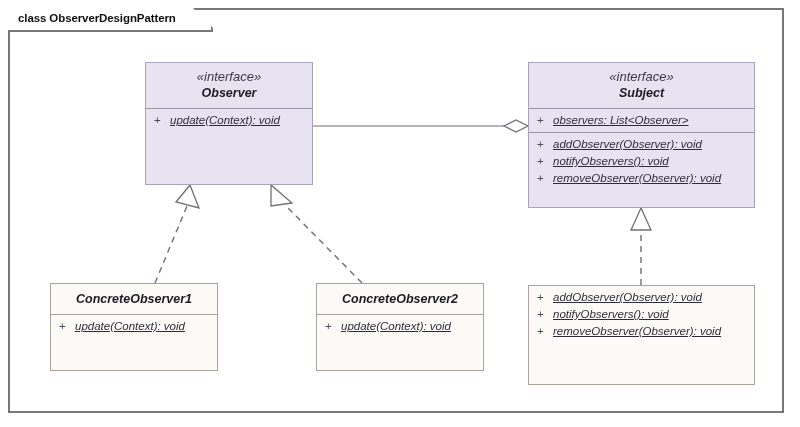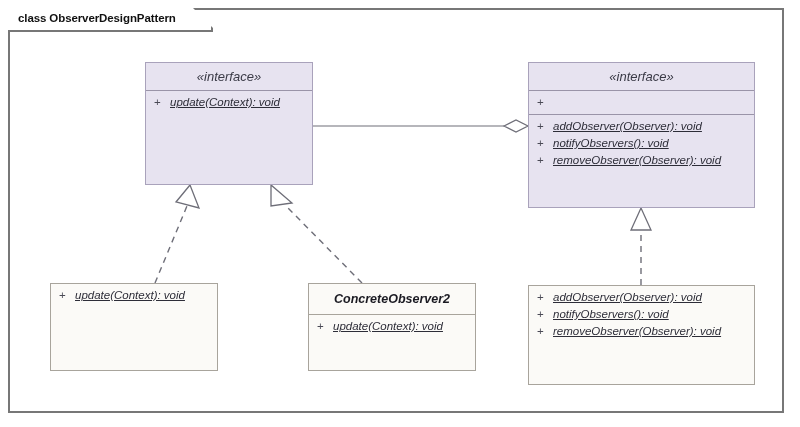--- a/index.html
+++ b/index.html
@@ -140,21 +140,21 @@
   }
   .mtext {
     display: inline-block;
     text-decoration: underline;
   }
 
   
   #box-observer      { left: 145px; top: 62px;  width: 168px; height: 123px; }
   #box-subject       { left: 528px; top: 62px;  width: 227px; height: 146px; }
   #box-cobserver1    { left: 50px;  top: 283px; width: 168px; height: 88px;  }
-  #box-cobserver2    { left: 308px; top: 283px; width: 168px; height: 88px;  }
+  #box-cobserver2    { left: 316px; top: 283px; width: 168px; height: 88px;  }
   #box-csubject      { left: 528px; top: 285px; width: 227px; height: 100px; }
 </style>
 </head>
 <body>
 
 <div id="canvas">
 
   <div class="frame"></div>
 
   <div class="frame-tab">
@@ -180,55 +180,61 @@
 
     <g>
       <line x1="641" y1="285" x2="641" y2="231" stroke="#6e6e78" stroke-width="1.4" stroke-dasharray="6,5"></line>
       <polygon points="641,208 631,230 651,230" fill="#ffffff" stroke="#6e6e78" stroke-width="1.3"></polygon>
     </g>
   </svg>
 
   <div class="uml-box iface" id="box-observer">
     <div class="compartment hdr">
       <div class="stereo">«interface»</div>
+      <div class="cls-name">Observer</div>
     </div>
     <div class="compartment">
       <div class="member">
         <span class="vis">+</span>
         <span class="mtext">update(Context): void</span>
       </div>
     </div>
   </div>
 
   <div class="uml-box iface" id="box-subject">
     <div class="compartment hdr">
       <div class="stereo">«interface»</div>
-    </div>
-    <div class="compartment">
-      <div class="member">
-        <span class="vis">+</span>
+      <div class="cls-name">Subject</div>
+    </div>
+    <div class="compartment">
+      <div class="member">
+        <span class="vis">+</span>
+        <span class="mtext">observers: List&lt;Observer&gt;</span>
       </div>
     </div>
     <div class="compartment">
       <div class="member">
         <span class="vis">+</span>
         <span class="mtext">addObserver(Observer): void</span>
       </div>
       <div class="member">
         <span class="vis">+</span>
         <span class="mtext">notifyObservers(): void</span>
       </div>
       <div class="member">
         <span class="vis">+</span>
         <span class="mtext">removeObserver(Observer): void</span>
       </div>
     </div>
   </div>
 
   <div class="uml-box concrete" id="box-cobserver1">
+    <div class="compartment hdr">
+      <div class="cls-name plain">ConcreteObserver1</div>
+    </div>
     <div class="compartment">
       <div class="member">
         <span class="vis">+</span>
         <span class="mtext">update(Context): void</span>
       </div>
     </div>
   </div>
 
   <div class="uml-box concrete" id="box-cobserver2">
     <div class="compartment hdr">

